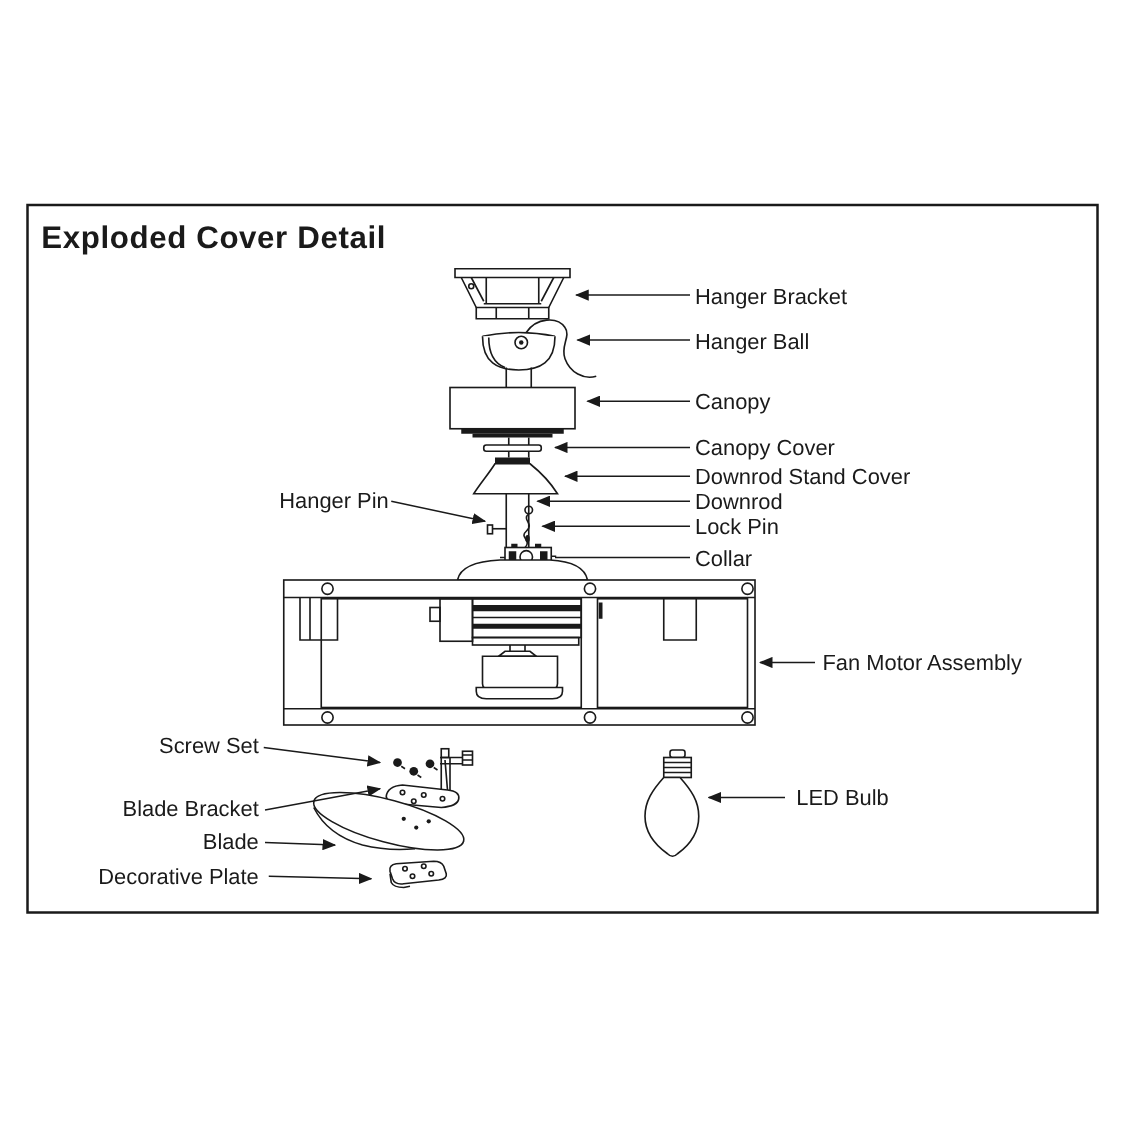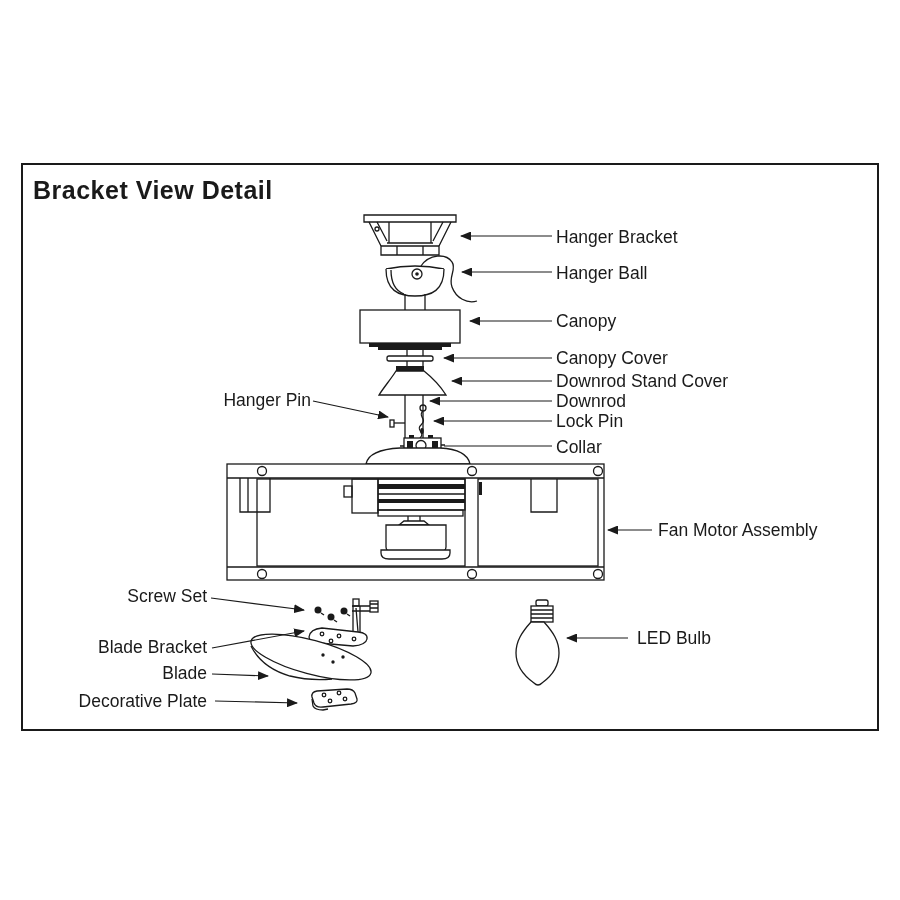--- a/index.html
+++ b/index.html
@@ -10,21 +10,21 @@
   svg text{font-family:"Liberation Sans",sans-serif;font-size:17.5px;fill:#1a1a1a;}
   .ln{stroke:#1a1a1a;stroke-width:1.3;fill:none;}
   .lnw{stroke:#1a1a1a;stroke-width:1.3;fill:#ffffff;}
   .fil{fill:#1a1a1a;stroke:none;}
   .leader{stroke:#1a1a1a;stroke-width:1.2;fill:none;}
 </style>
 </head>
 <body>
 
 <div class="frame"></div>
-<div class="title">Bracket View Detail</div>
+<div class="title">Exploded Cover Detail</div>
 
 <svg width="900" height="900" viewBox="0 0 900 900">
   <defs>
     <marker id="arr" markerWidth="11" markerHeight="9" refX="10" refY="4.5" orient="auto" markerUnits="userSpaceOnUse">
       <path d="M0,0 L11,4.5 L0,9 Z" fill="#1a1a1a"></path>
     </marker>
   </defs>
 
   <g>
     <path class="lnw" d="M364,215 H456 V222 H364 Z"></path>

